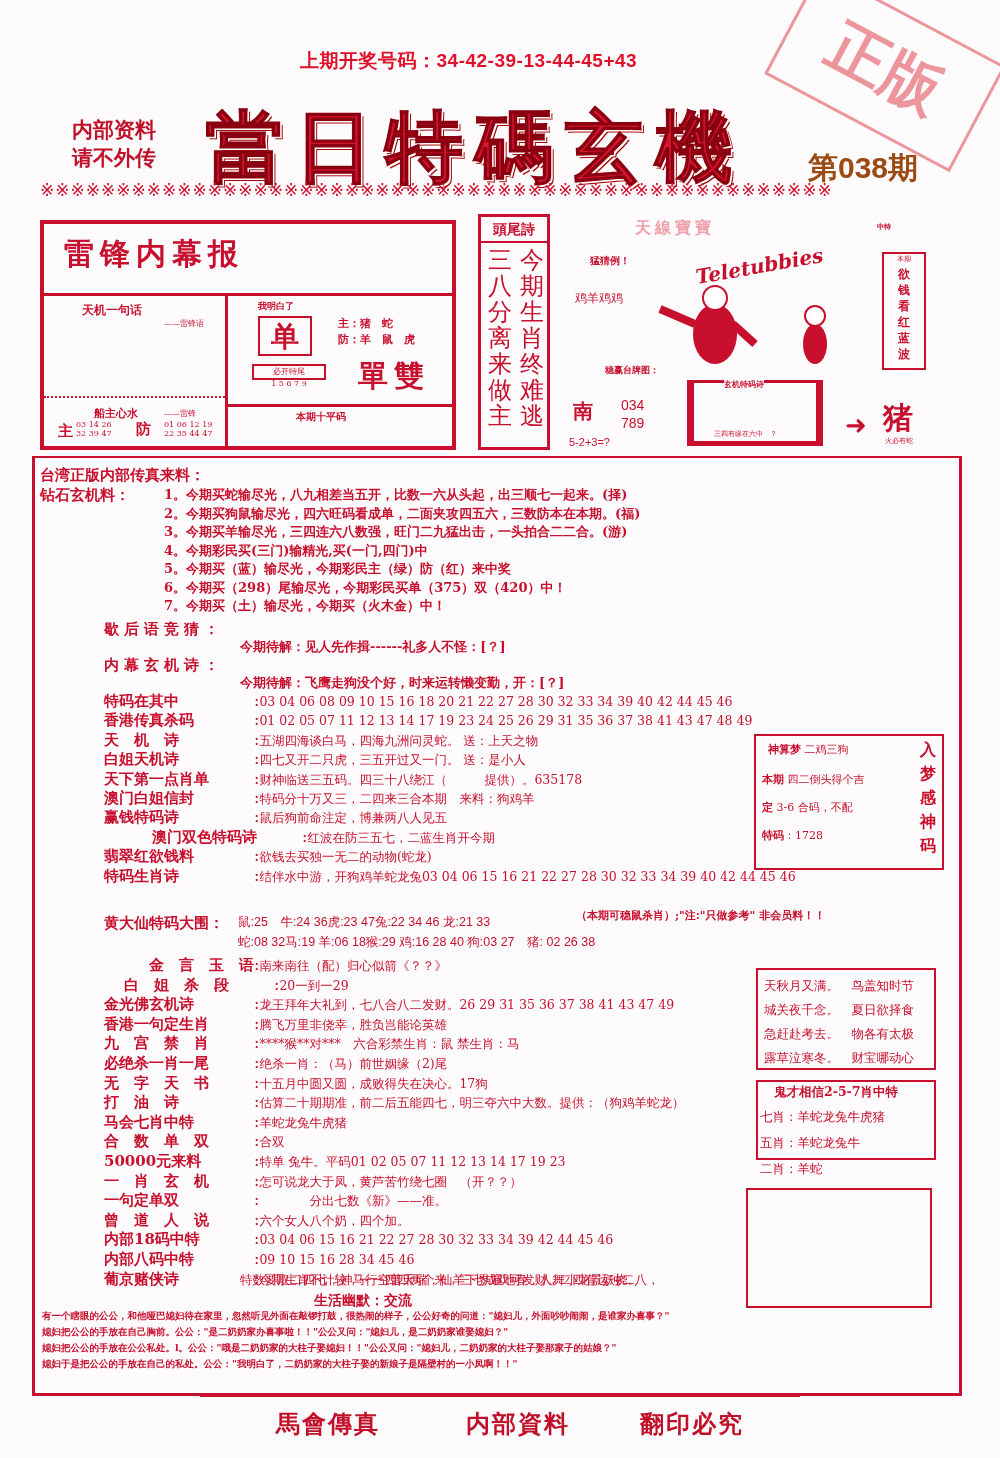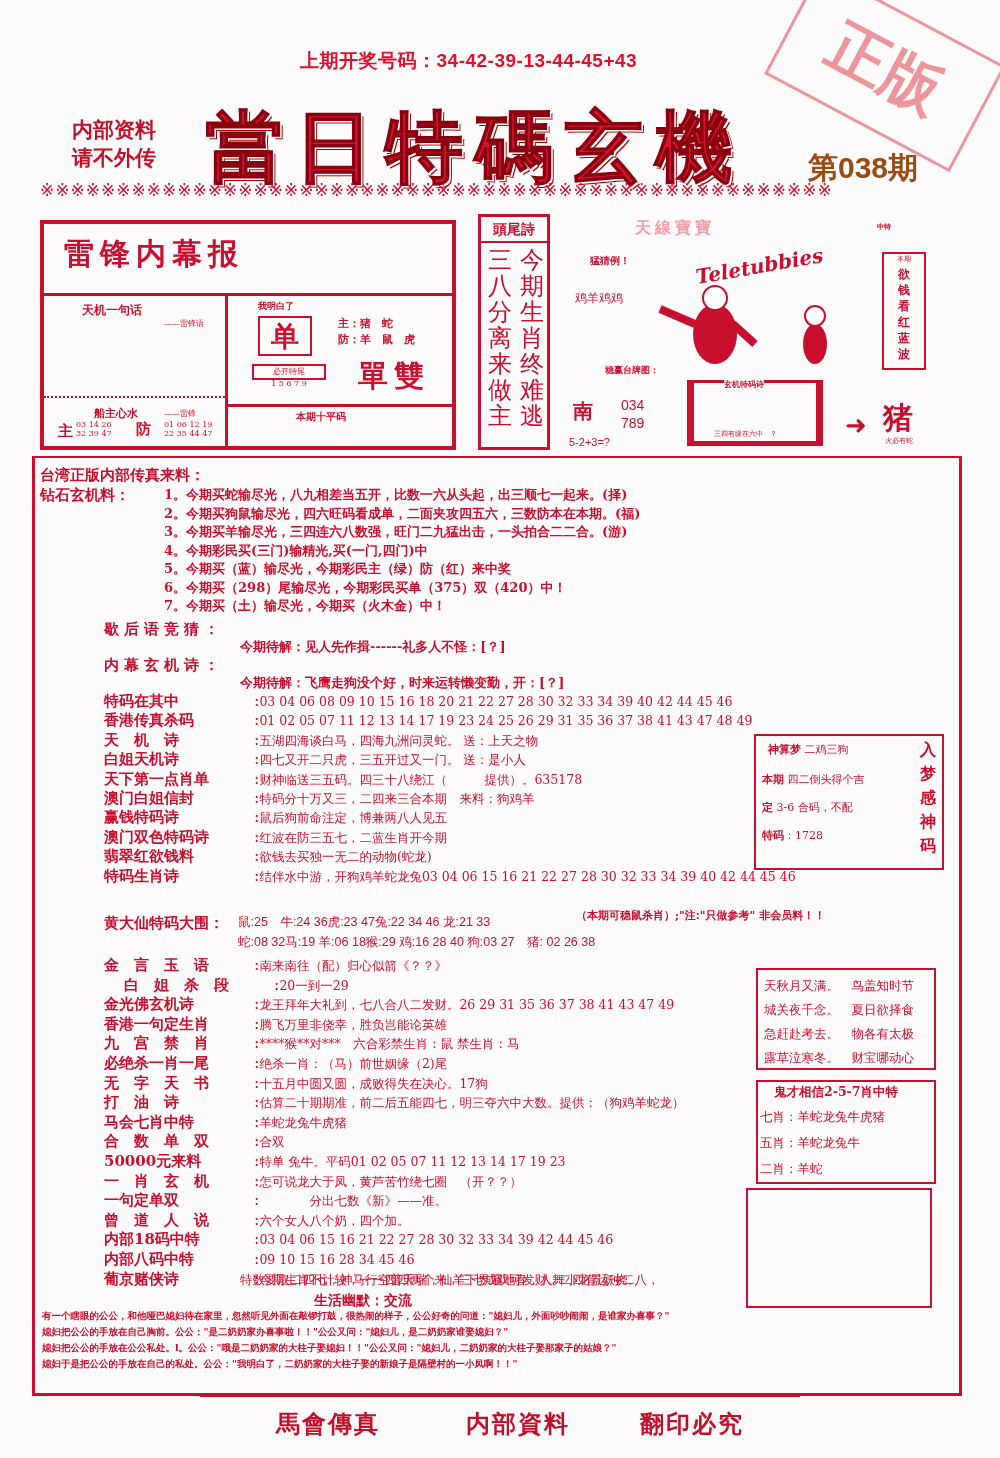--- a/index.html
+++ b/index.html
@@ -143,32 +143,32 @@
 <div class="row" style="left:240px;top:674px;font-weight:bold;">今期待解：飞鹰走狗没个好，时来运转懒变勤，开：[？]</div>
 
 <div class="abs" style="left:104px;top:692px;line-height:18.4px;">
   <div style="white-space:nowrap;"><span class="lbl" style="width:150px;">特码在其中</span>:<span class="val">03 04 06 08 09 10 15 16 18 20 21 22 27 28 30 32 33 34 39 40 42 44 45 46</span></div>
   <div style="white-space:nowrap;"><span class="lbl" style="width:150px;">香港传真杀码</span>:<span class="val">01 02 05 07 11 12 13 14 17 19 23 24 25 26 29 31 35 36 37 38 41 43 47 48 49</span></div>
   <div style="white-space:nowrap;"><span class="lbl" style="width:150px;">天　机　诗</span>:<span class="val">五湖四海谈白马，四海九洲问灵蛇。 送：上天之物</span></div>
   <div style="white-space:nowrap;"><span class="lbl" style="width:150px;">白姐天机诗</span>:<span class="val">四七又开二只虎，三五开过又一门。 送：是小人</span></div>
   <div style="white-space:nowrap;"><span class="lbl" style="width:150px;">天下第一点肖单</span>:<span class="val">财神临送三五码。四三十八绕江（　　　提供）。635178</span></div>
   <div style="white-space:nowrap;"><span class="lbl" style="width:150px;">澳门白姐信封</span>:<span class="val">特码分十万又三，二四来三合本期　来料：狗鸡羊</span></div>
   <div style="white-space:nowrap;"><span class="lbl" style="width:150px;">赢钱特码诗</span>:<span class="val">鼠后狗前命注定，博兼两八人见五</span></div>
-  <div style="white-space:nowrap;"><span class="lbl" style="width:150px;">澳门双色特码诗</span>:<span class="val">红波在防三五七，二蓝生肖开今期</span></div>
+  <div style="white-space:nowrap;margin-left:48px;"><span class="lbl" style="width:150px;">澳门双色特码诗</span>:<span class="val">红波在防三五七，二蓝生肖开今期</span></div>
   <div style="white-space:nowrap;"><span class="lbl" style="width:150px;">翡翠红欲钱料</span>:<span class="val">欲钱去买独一无二的动物(蛇龙)</span></div>
   <div style="white-space:nowrap;"><span class="lbl" style="width:150px;">特码生肖诗</span>:<span class="val">结伴水中游，开狗鸡羊蛇龙兔03 04 06 15 16 21 22 27 28 30 32 33 34 39 40 42 44 45 46</span></div>
 </div>
 
 <div class="row lbl" style="left:104px;top:914px;">黄大仙特码大围：</div>
 <div class="row" style="left:238px;top:914px;font-family:'Liberation Sans',sans-serif;font-size:12.5px;">鼠:25　牛:24 36虎:23 47兔:22 34 46 龙:21 33</div>
 <div class="row" style="left:576px;top:908px;font-size:11px;font-weight:bold;">（本期可稳鼠杀肖）;"注:"只做参考" 非会员料！！</div>
 <div class="row" style="left:238px;top:934px;font-family:'Liberation Sans',sans-serif;font-size:12.5px;">蛇:08 32马:19 羊:06 18猴:29 鸡:16 28 40 狗:03 27　猪: 02 26 38</div>
 
 <div class="abs" style="left:104px;top:956px;line-height:18.6px;">
-  <div style="white-space:nowrap;"><span class="lbl" style="width:150px;">金　言　玉　语</span>:<span class="val">南来南往（配）归心似箭《？？》</span></div>
+  <div style="white-space:nowrap;"><span class="lbl" style="width:150px;text-align:right;">金　言　玉　语</span>:<span class="val">南来南往（配）归心似箭《？？》</span></div>
   <div style="white-space:nowrap;padding-left:20px;"><span class="lbl" style="width:150px;">白　姐　杀　段</span>:<span class="val">20一到一29</span></div>
   <div style="white-space:nowrap;"><span class="lbl" style="width:150px;">金光佛玄机诗</span>:<span class="val">龙王拜年大礼到，七八合八二发财。26 29 31 35 36 37 38 41 43 47 49</span></div>
   <div style="white-space:nowrap;"><span class="lbl" style="width:150px;">香港一句定生肖</span>:<span class="val">腾飞万里非侥幸，胜负岂能论英雄</span></div>
   <div style="white-space:nowrap;"><span class="lbl" style="width:150px;">九　宫　禁　肖</span>:<span class="val">****猴**对***　六合彩禁生肖：鼠 禁生肖：马</span></div>
   <div style="white-space:nowrap;"><span class="lbl" style="width:150px;">必绝杀一肖一尾</span>:<span class="val">绝杀一肖：（马）前世姻缘（2)尾</span></div>
   <div style="white-space:nowrap;"><span class="lbl" style="width:150px;">无　字　天　书</span>:<span class="val">十五月中圆又圆，成败得失在决心。17狗</span></div>
   <div style="white-space:nowrap;"><span class="lbl" style="width:150px;">打　油　诗</span>:<span class="val">估算二十期期准，前二后五能四七，明三夺六中大数。提供：（狗鸡羊蛇龙）</span></div>
   <div style="white-space:nowrap;"><span class="lbl" style="width:150px;">马会七肖中特</span>:<span class="val">羊蛇龙兔牛虎猪</span></div>
   <div style="white-space:nowrap;"><span class="lbl" style="width:150px;">合　数　单　双</span>:<span class="val">合双</span></div>
   <div style="white-space:nowrap;"><span class="lbl" style="width:150px;">50000元来料</span>:<span class="val">特单 兔牛。平码01 02 05 07 11 12 13 14 17 19 23</span></div>
@@ -199,21 +199,21 @@
 
 <div class="side-box" style="left:756px;top:968px;width:180px;height:102px;">
   <div style="position:absolute;left:6px;top:4px;font-size:12.5px;line-height:24px;white-space:nowrap;">
     <div><span>天秋月又满。</span>　<span>鸟盖知时节</span></div>
     <div><span>城关夜千念。</span>　<span>夏日欲择食</span></div>
     <div><span>急赶赴考去。</span>　<span>物各有太极</span></div>
     <div><span>露草泣寒冬。</span>　<span>财宝哪动心</span></div>
   </div>
 </div>
 
-<div class="side-box" style="left:756px;top:1080px;width:180px;height:104px;">
+<div class="side-box" style="left:756px;top:1080px;width:180px;height:80px;">
   <div style="position:absolute;left:16px;top:2px;font-size:12.5px;font-weight:bold;">鬼才相信2-5-7肖中特</div>
   <div style="position:absolute;left:2px;top:22px;font-size:12.5px;line-height:26px;">
     <div>七肖：羊蛇龙兔牛虎猪</div>
     <div>五肖：羊蛇龙兔牛</div>
     <div>二肖：羊蛇</div>
   </div>
 </div>
 
 <div class="side-box" style="left:746px;top:1188px;width:186px;height:120px;"></div>
 

